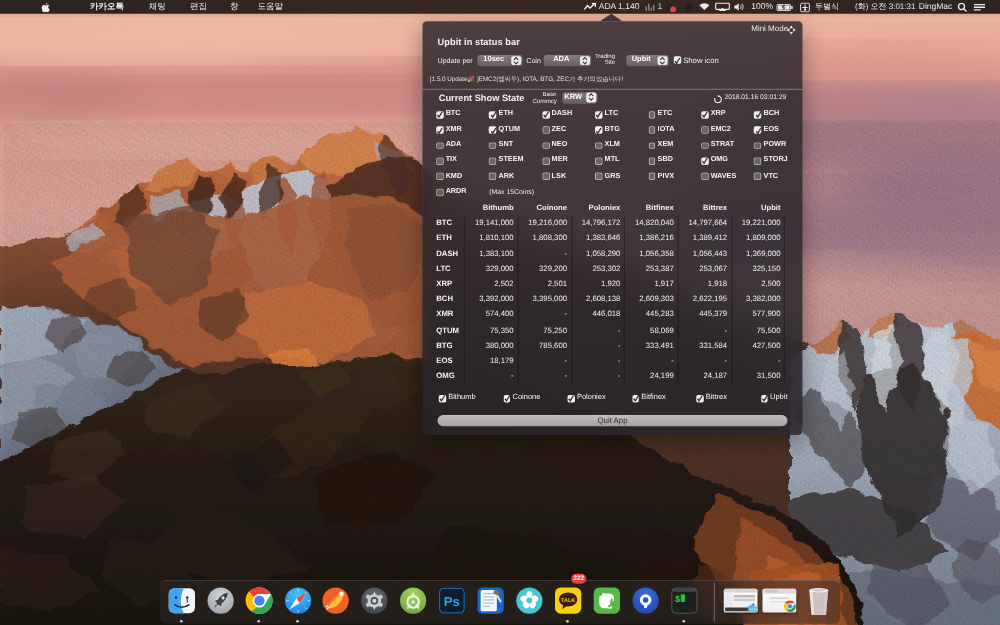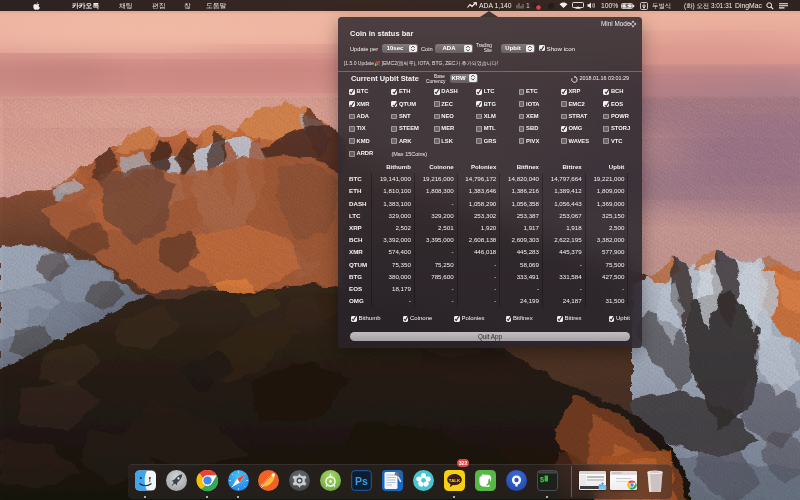--- a/index.html
+++ b/index.html
@@ -259,21 +259,21 @@
     </svg>
 </div>
 
 <div class="abs" style="z-index:7;left:480px;top:10.5px;width:0;height:0;border-left:9px solid transparent;border-right:9px solid transparent;border-bottom:6.5px solid #483a38;"></div>
 <div class="abs" id="panel" style="z-index:7;left:338px;top:16.5px;width:303.5px;height:331px;border-radius:3.5px;background:rgba(42,37,43,0.83);backdrop-filter:blur(16px) saturate(0.65);box-shadow:0 6px 18px rgba(0,0,0,0.35);color:#f5f2f3;">
  <div class="abs" style="left:0;top:0;width:100%;height:100%;border-radius:4px;background:linear-gradient(180deg,rgba(95,72,66,0.09),rgba(25,25,34,0.10) 75%);"></div>
 <div class="abs" style="left:263.0px;top:3.3px;font-size:6.4px;color:#eceae9;">Mini Mode</div>
 <svg class="abs" style="left:291px;top:3.2px" width="8" height="8" viewBox="0 0 8 8">
       <path d="M4,0.4 L2.6,2.5 L5.4,2.5 Z M4,7.6 L2.6,5.5 L5.4,5.5 Z M0.4,4 L2.5,2.6 L2.5,5.4 Z M7.6,4 L5.5,2.6 L5.5,5.4 Z" fill="#ecede9"></path>
     </svg>
-<div class="abs" style="left:12.0px;top:12.0px;font-size:7.4px;font-weight:bold;letter-spacing:0.05px;">Coin in status bar</div>
+<div class="abs" style="left:12.0px;top:12.0px;font-size:7.4px;font-weight:bold;letter-spacing:0.05px;">Upbit in status bar</div>
 <div class="abs" style="left:12.0px;top:29.1px;font-size:5.7px;">Update per</div>
 <div class="abs" style="left:44.0px;top:27.5px;width:36px;height:9px;border-radius:2.5px;background:linear-gradient(180deg,rgba(255,255,255,0.32),rgba(255,255,255,0.19));">
       <span class="abs" style="left:0;right:10px;text-align:center;top:1.3px;font-size:6px;font-weight:bold;color:#fff;">10sec</span>
       <span class="abs" style="right:0.9px;top:0.9px;width:7.8px;height:7.2px;border-radius:1.6px;background:rgba(250,248,250,0.92);">
         <svg class="abs" style="left:0;top:0" width="7.8" height="7.2" viewBox="0 0 7.8 7.2">
           <path d="M2.1,2.9 L3.9,1.1 L5.7,2.9 M2.1,4.3 L3.9,6.1 L5.7,4.3" stroke="#3c3c3e" stroke-width="0.9" fill="none"></path>
         </svg>
       </span>
     </div>
 <div class="abs" style="left:83.0px;top:29.1px;font-size:5.7px;">Coin</div>
@@ -299,21 +299,21 @@
 <div class="abs" style="left:201.0px;top:28.8px;width:46px;height:7px;">
       <span class="abs" style="left:0;top:0;width:5.8px;height:5.8px;border-radius:1.4px;background:rgba(250,247,249,0.96);">
         <svg class="abs" style="left:0.3px;top:-0.6px" width="6" height="7" viewBox="0 0 6 7">
           <path d="M1,4 L2.2,5.6 L4.8,1.4" stroke="#37363a" stroke-width="1.1" fill="none"></path>
         </svg>
       </span>
       <span class="abs" style="left:7.5px;top:-0.6px;font-size:6.2px;font-weight:normal;color:#f7f5f5;white-space:nowrap;">Show icon</span>
     </div>
 <div class="abs" style="left:6.0px;top:43.0px;font-size:5.1px;color:rgba(240,234,236,0.92);white-space:nowrap;letter-spacing:-0.05px;">[1.5.0 Update🎉 ]EMC2(엠씨투), IOTA, BTG, ZEC가 추가되었습니다!</div>
 <div class="abs" style="left:0.0px;top:54.3px;width:303.5px;height:0.7px;background:rgba(255,255,255,0.26);"></div>
-<div class="abs" style="left:13.0px;top:57.7px;font-size:7.4px;font-weight:bold;">Current Upbit State</div>
+<div class="abs" style="left:13.0px;top:57.7px;font-size:7.4px;font-weight:bold;">Current Show State</div>
 <div class="abs" style="left:88.0px;top:57.3px;">
       <div style="text-align:right;width:19px;font-size:4.8px;line-height:5.2px;">Base<br>Currency</div>
     </div>
 <div class="abs" style="left:111.5px;top:57.0px;width:28px;height:9px;border-radius:2.5px;background:linear-gradient(180deg,rgba(255,255,255,0.32),rgba(255,255,255,0.19));">
       <span class="abs" style="left:0;right:10px;text-align:center;top:1.3px;font-size:6px;font-weight:bold;color:#fff;">KRW</span>
       <span class="abs" style="right:0.9px;top:0.9px;width:7.8px;height:7.2px;border-radius:1.6px;background:rgba(250,248,250,0.92);">
         <svg class="abs" style="left:0;top:0" width="7.8" height="7.2" viewBox="0 0 7.8 7.2">
           <path d="M2.1,2.9 L3.9,1.1 L5.7,2.9 M2.1,4.3 L3.9,6.1 L5.7,4.3" stroke="#3c3c3e" stroke-width="0.9" fill="none"></path>
         </svg>
       </span>

